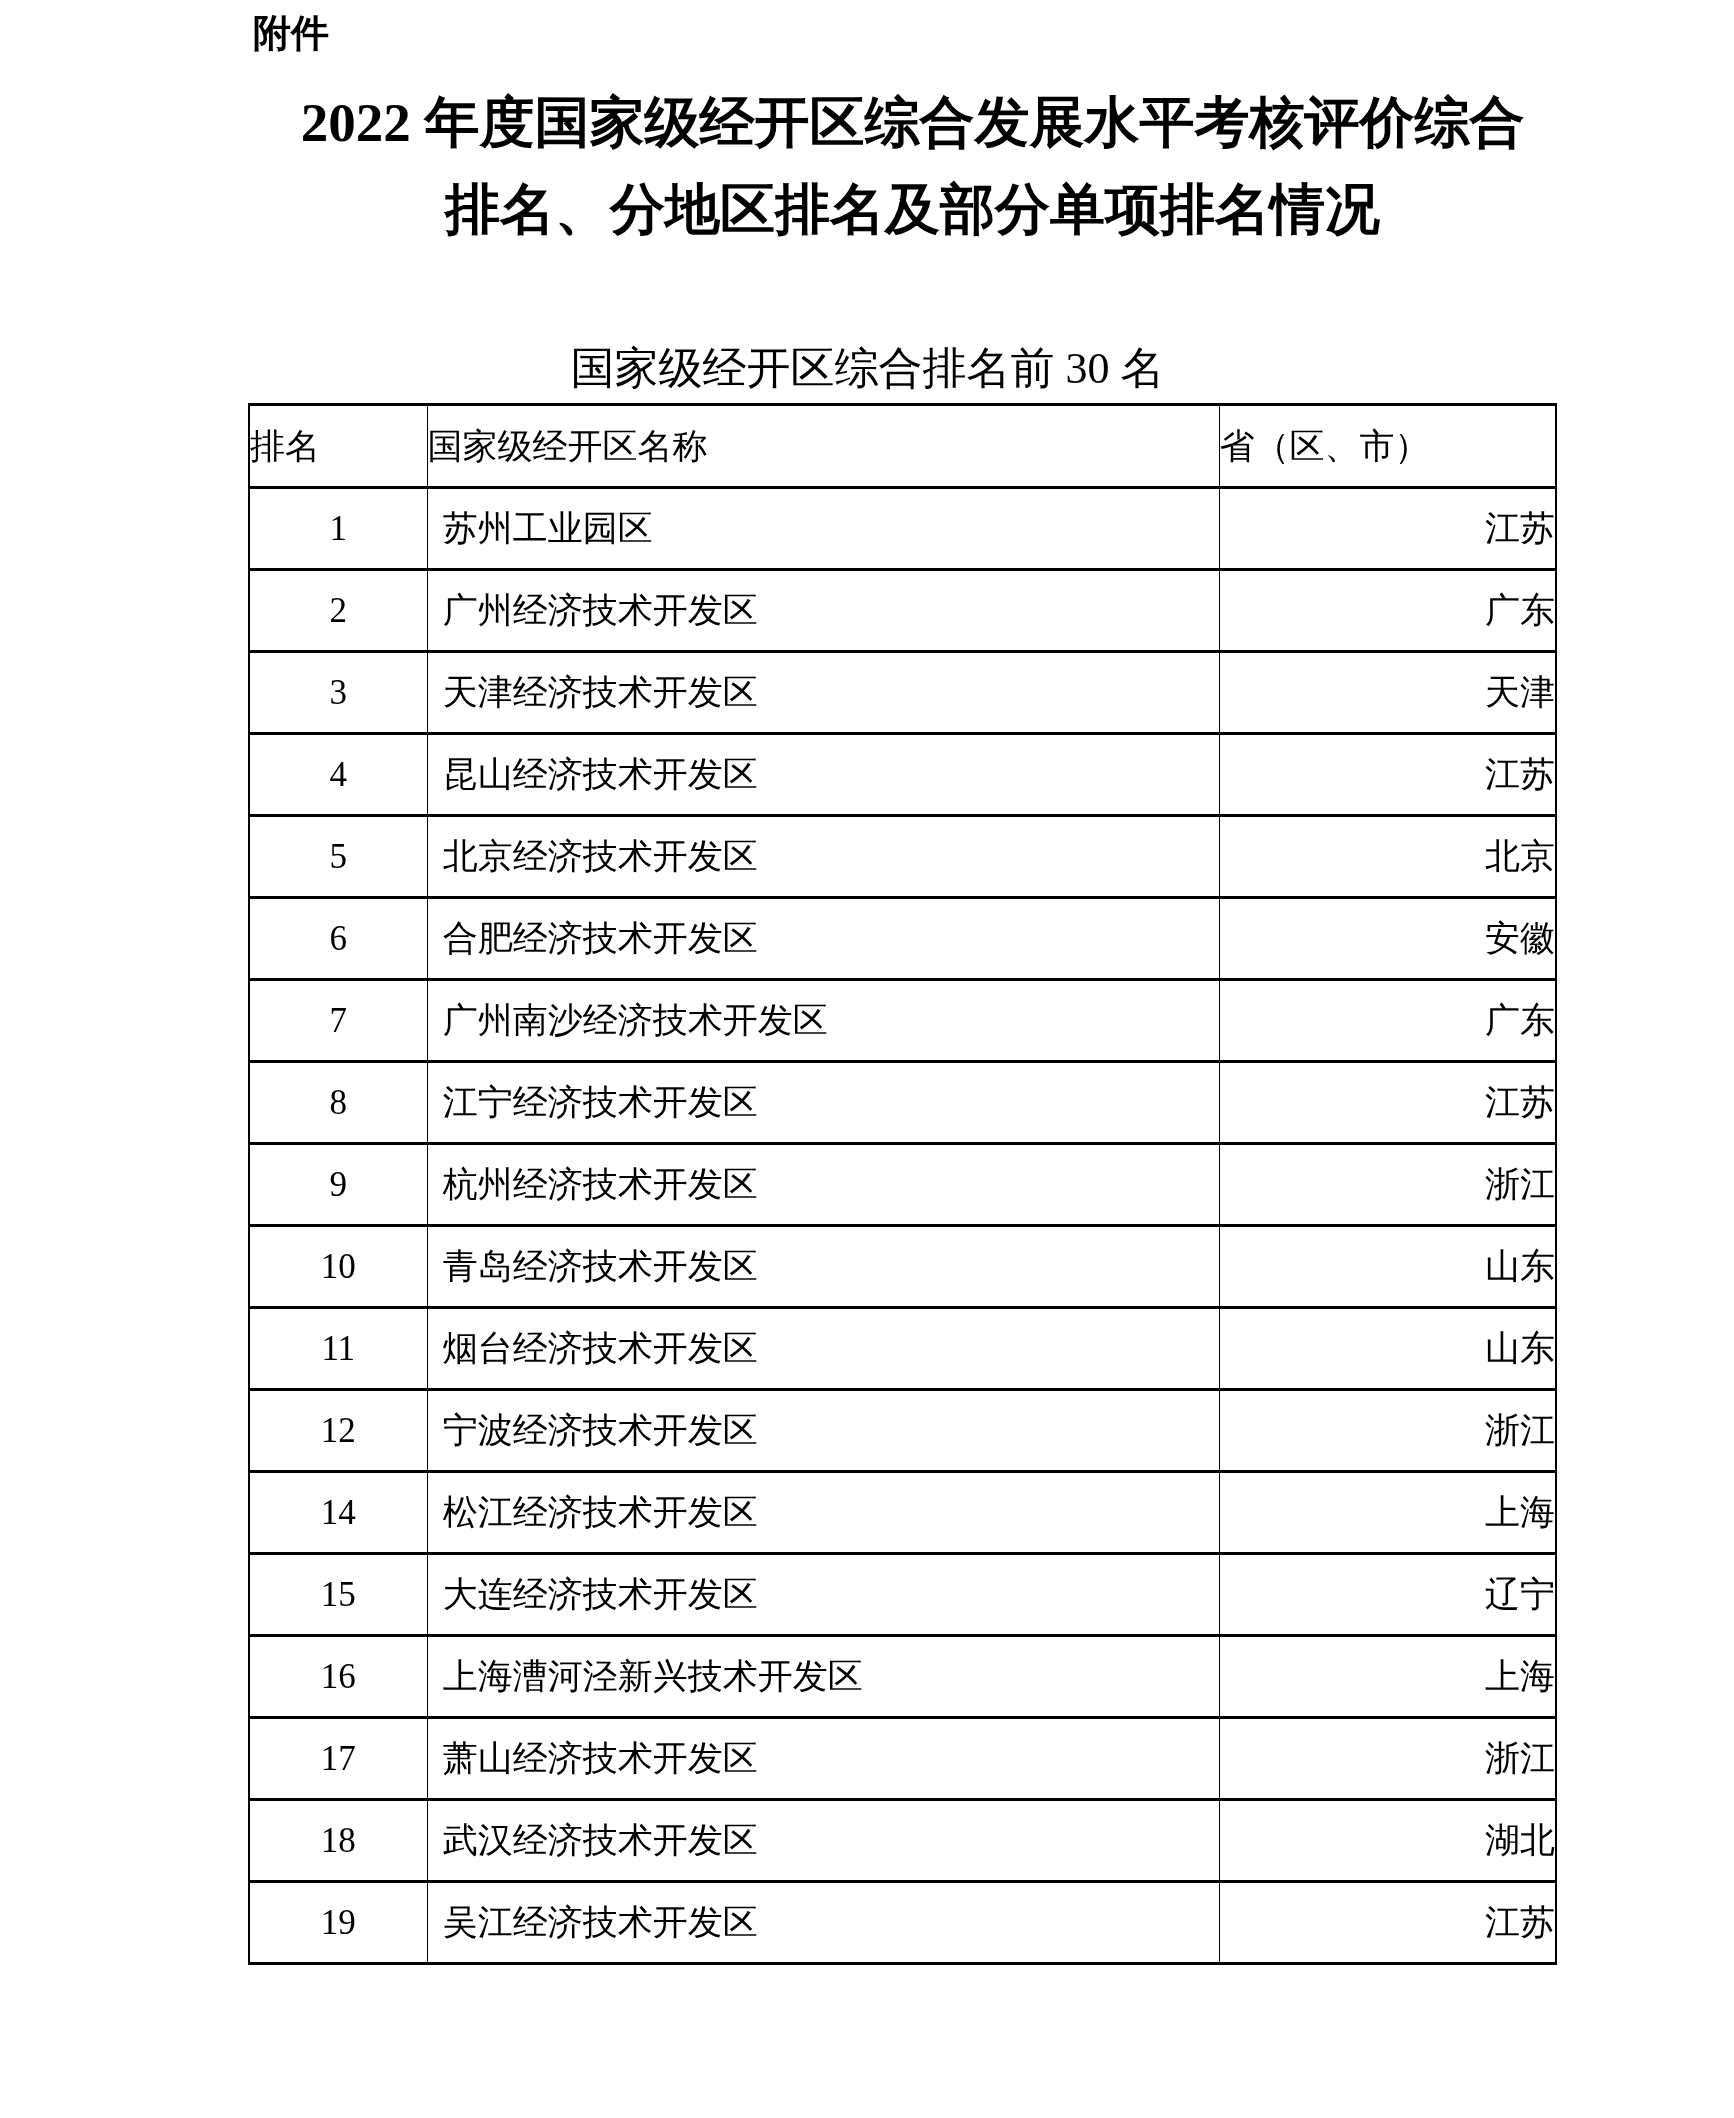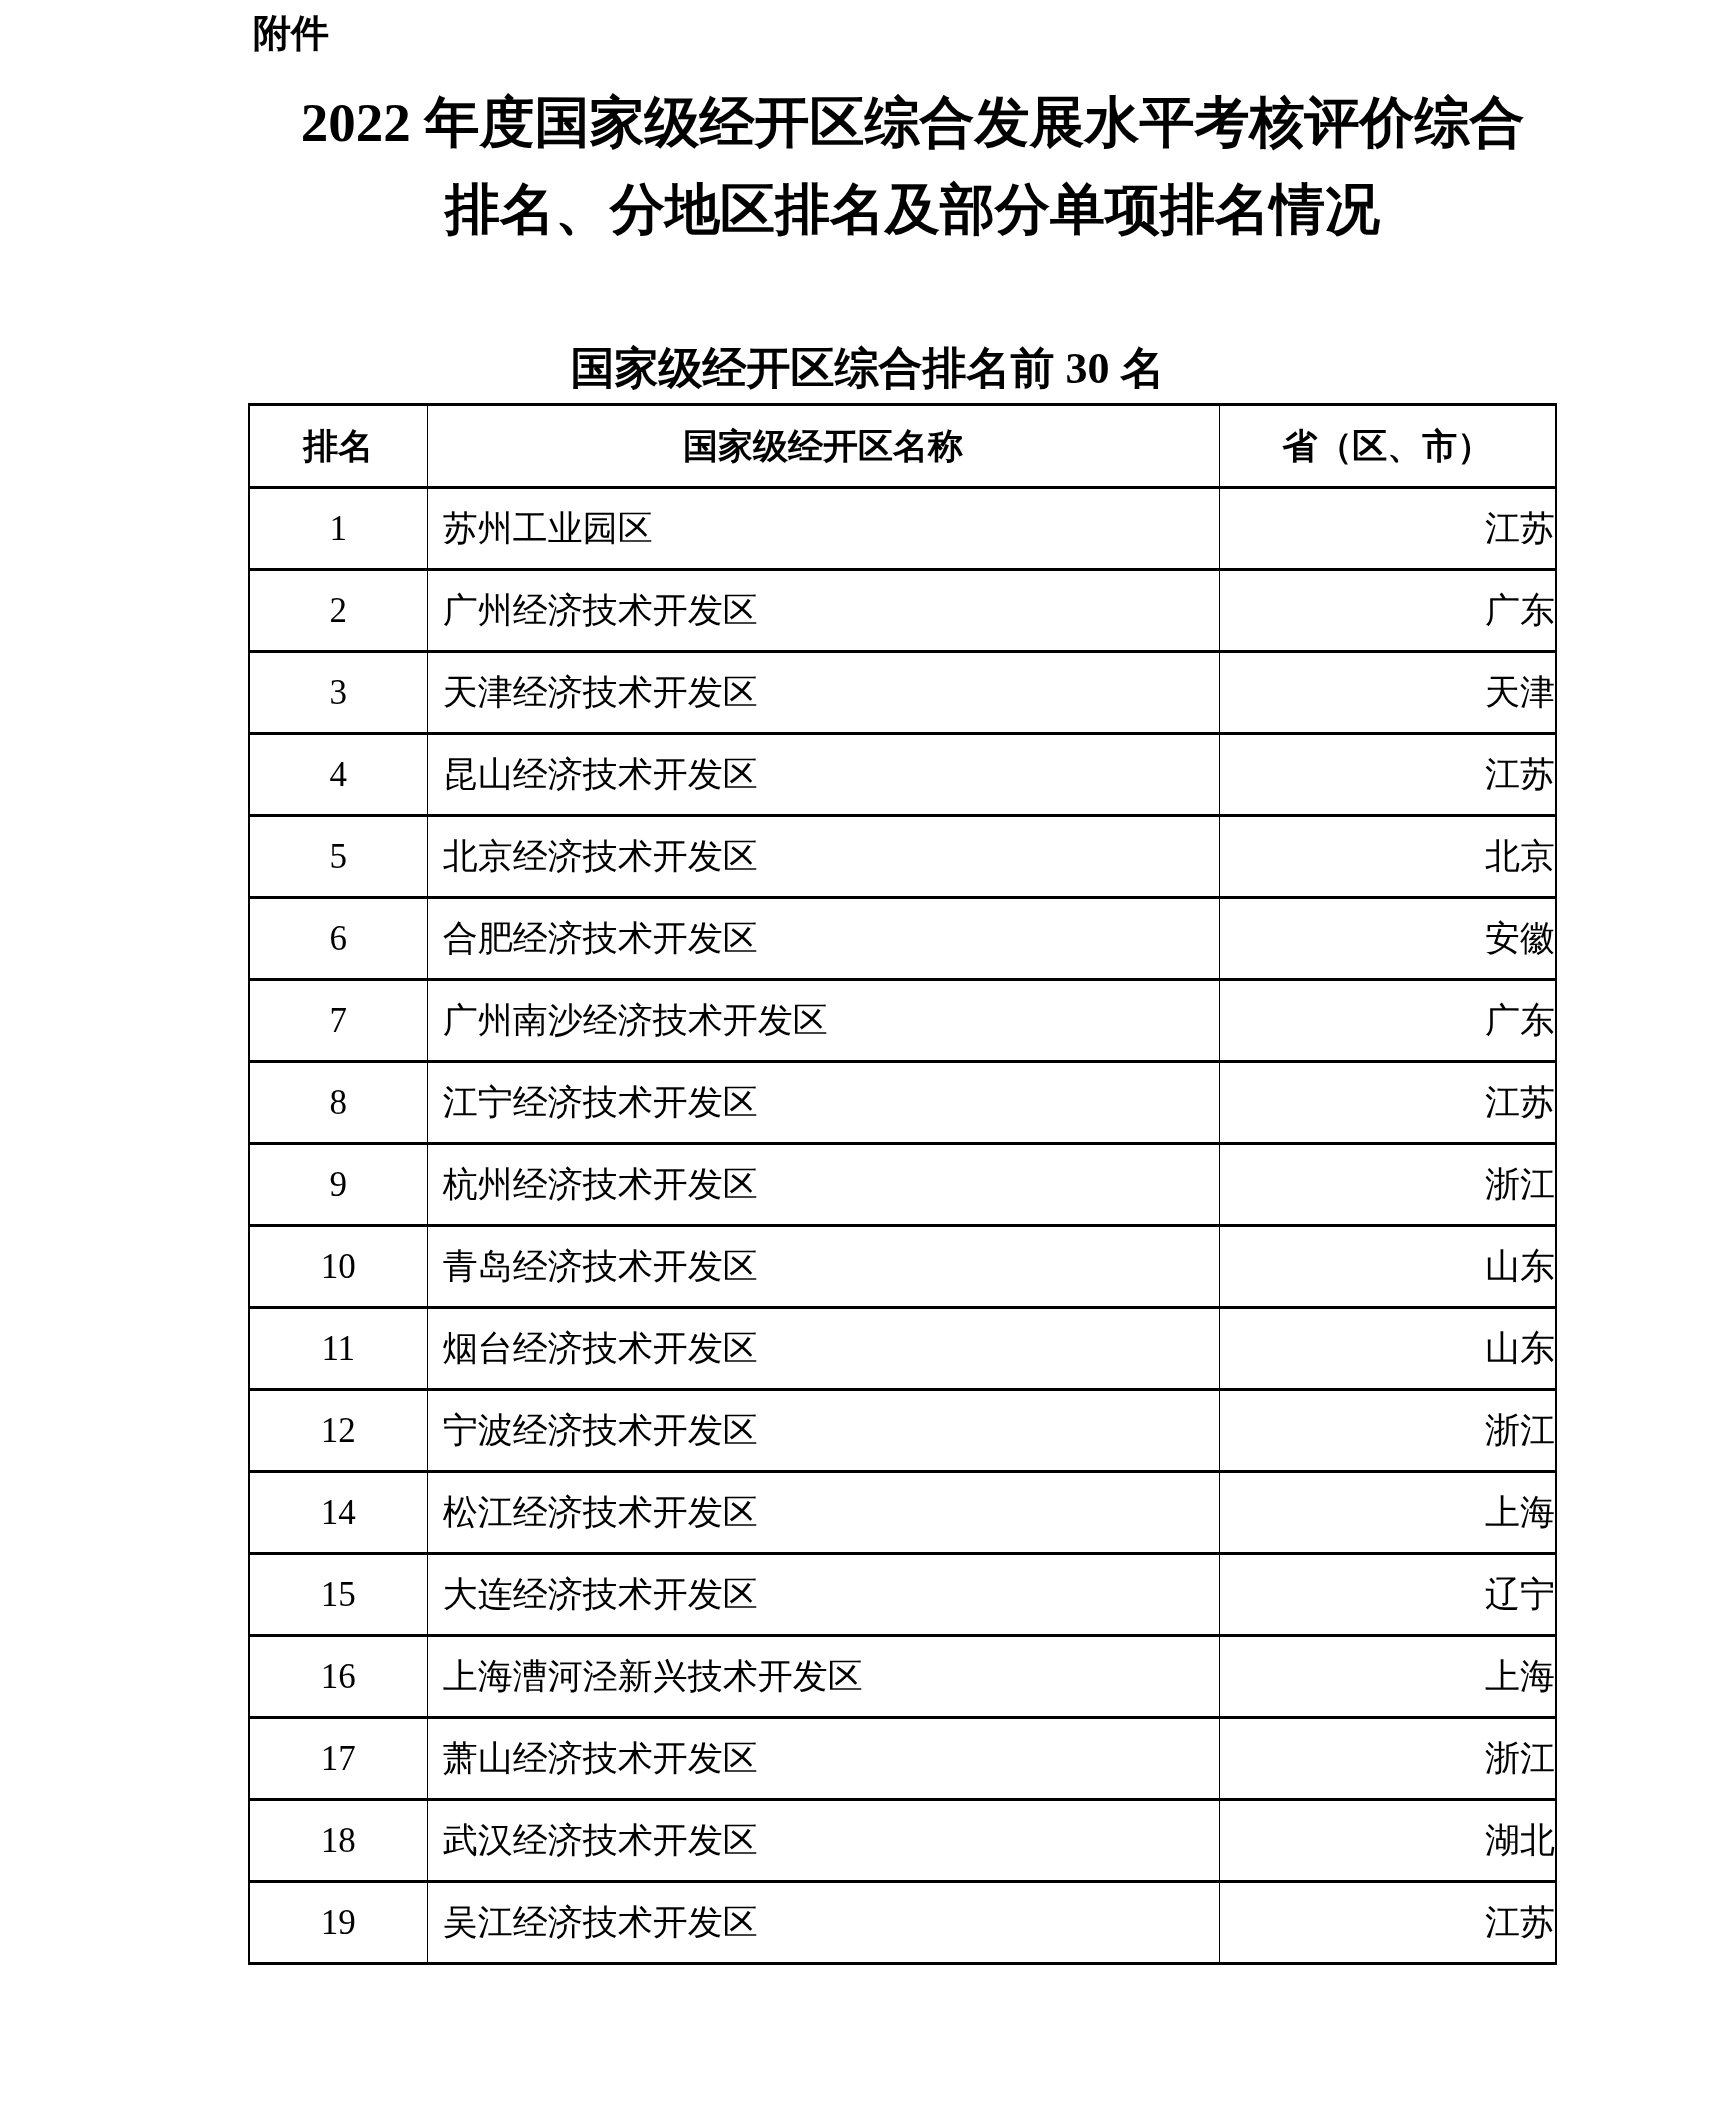--- a/index.html
+++ b/index.html
@@ -40,21 +40,21 @@
     display: block;
   }
   .table-title {
     position: absolute;
     left: 0;
     top: 339px;
     width: 100%;
     margin: 0;
     text-align: center;
     font-size: 44px;
-    font-weight: 700;
+    font-weight: 400;
     line-height: 59px;
   }
   table.rank-table {
     position: absolute;
     left: 248px;
     top: 403px;
     width: 1307px;
     border-collapse: collapse;
     table-layout: fixed;
     border: 2.4px solid #000000;
@@ -69,22 +69,22 @@
     border-bottom: 3px solid #000000;
     padding: 0;
     font-size: 35px;
     vertical-align: middle;
     overflow: hidden;
     white-space: nowrap;
   }
   .rank-table thead tr { height: 83px; }
   .rank-table tbody tr { height: 82px; }
   .rank-table th {
-    font-weight: 700;
-    text-align: center;
+    font-weight: 400;
+    text-align: left;
   }
   td.cell-rank { text-align: center; }
   td.cell-name { text-align: left; padding-left: 15.3px; margin-left: 35px; }
   td.cell-prov { text-align: right; }
 </style>
 </head>
 <body>
 
 <div class="page">
 

